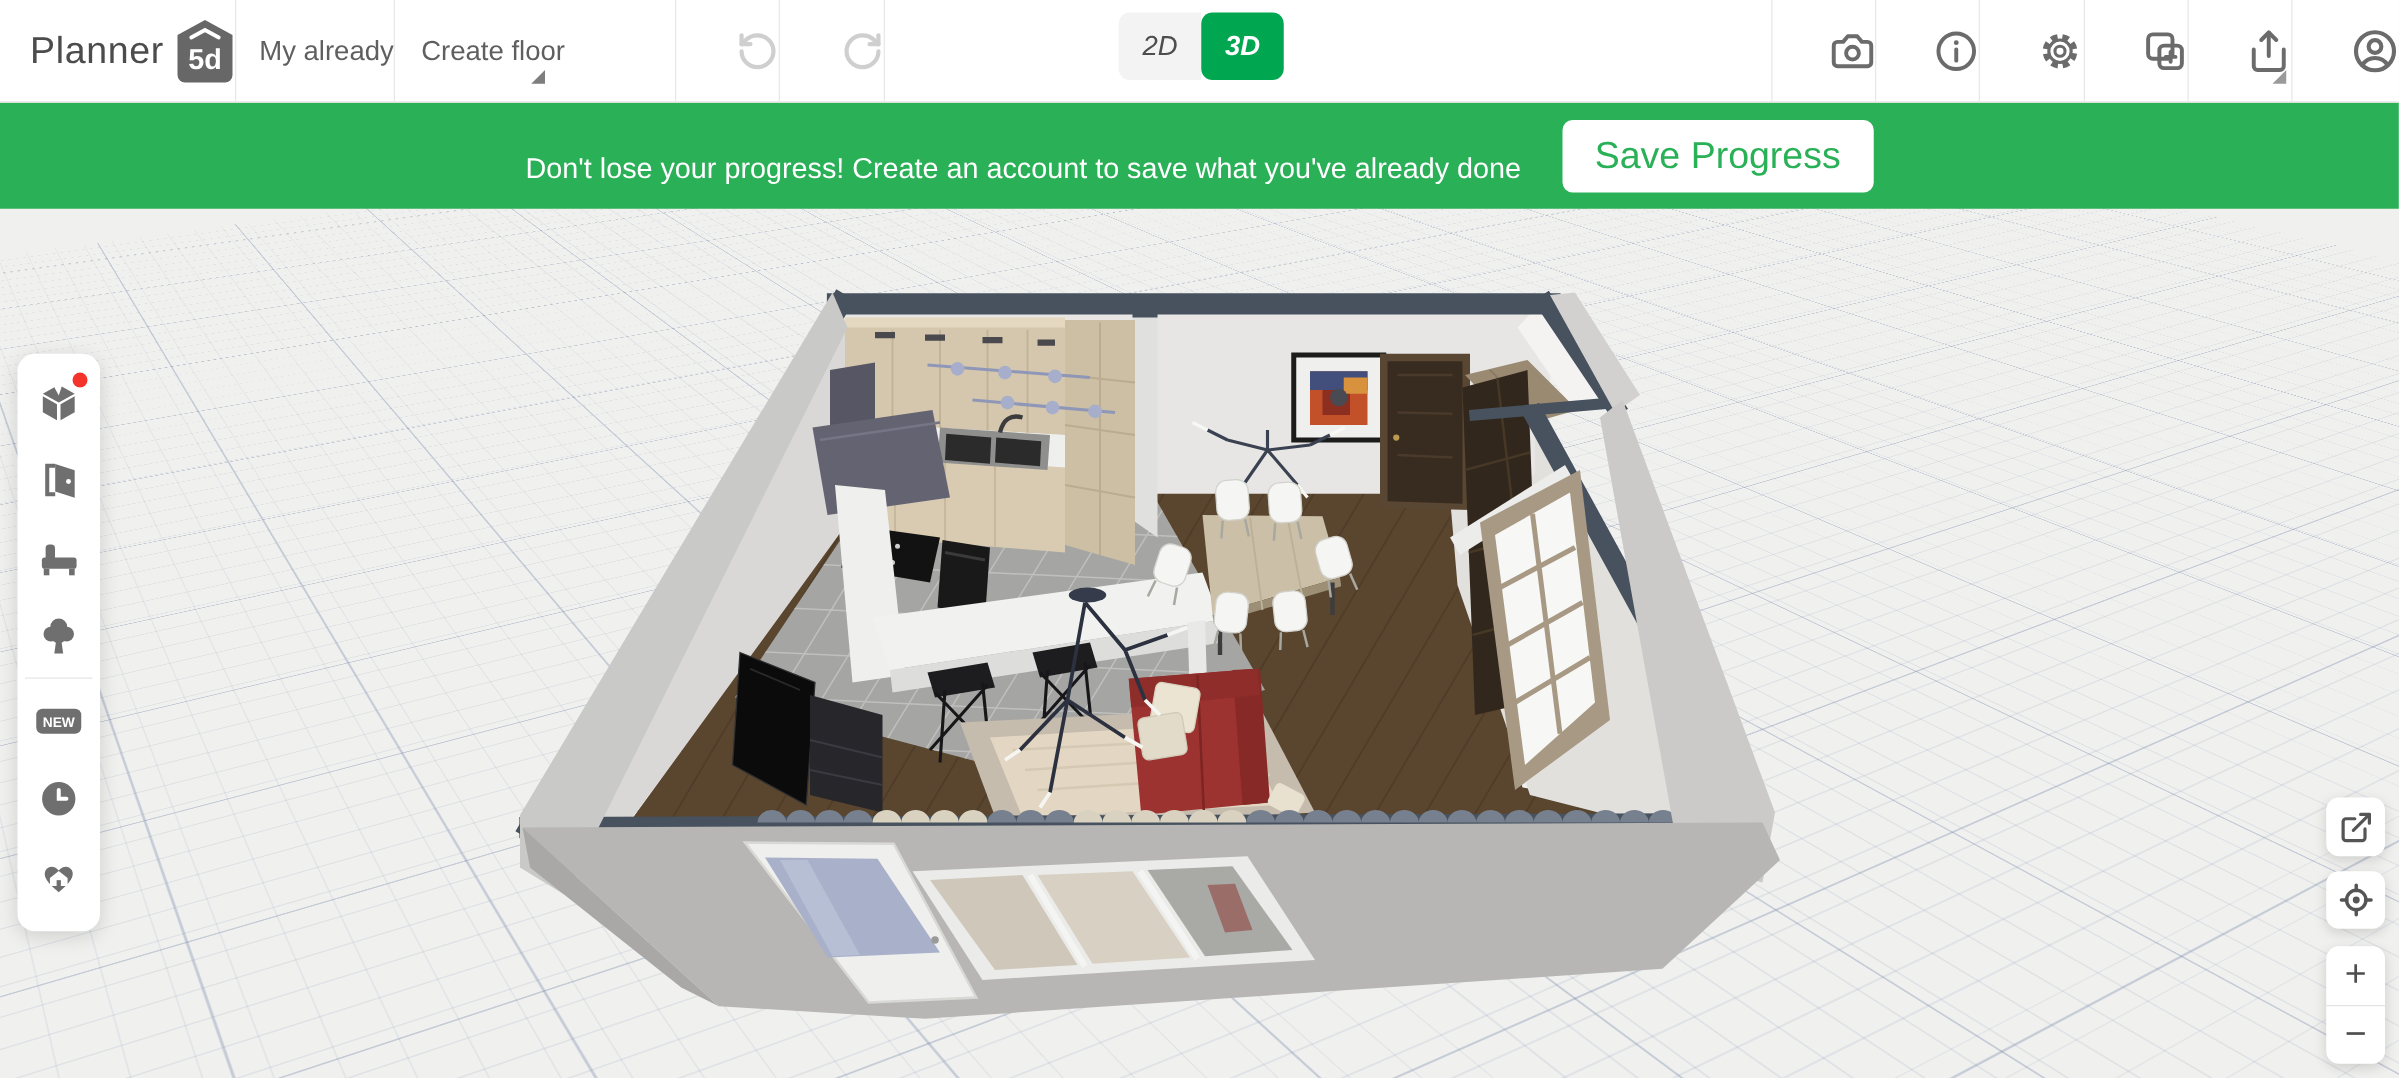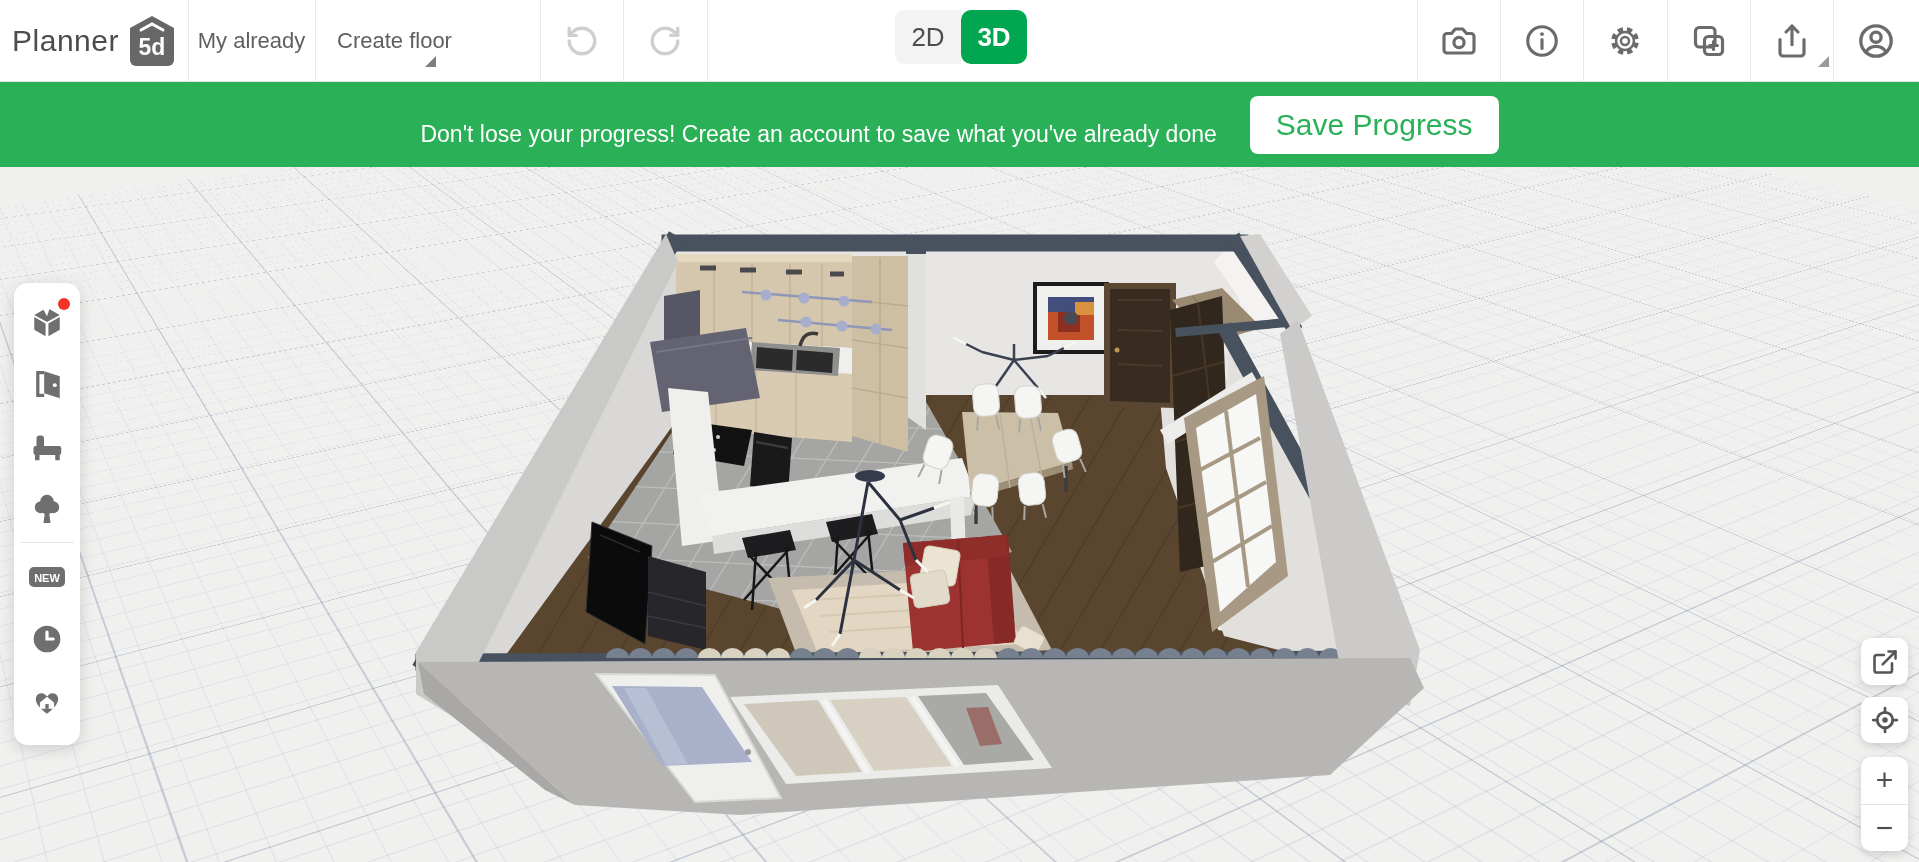--- a/index.html
+++ b/index.html
@@ -3,32 +3,32 @@
 <meta charset="utf-8">
 <style>
   * { margin:0; padding:0; box-sizing:border-box; }
   html,body { width:1919px; height:862px; overflow:hidden;
     font-family:"Liberation Sans", sans-serif; background:#f0f0ef; }
 
   
   .topbar { position:absolute; left:0; top:0; width:1919px; height:82px;
     background:#ffffff; border-bottom:1px solid #e3e3e3; z-index:30; }
   .topbar .cell { position:absolute; top:0; height:82px; display:flex;
-    align-items:center; justify-content:center; cursor:pointer; }
+    align-items:center; justify-content:flex-end; cursor:pointer; }
   .vdiv { position:absolute; top:0; width:1px; height:82px; background:#e8e8e8; }
   .logo { left:0; width:188px; gap:9px; }
   .logo-text { font-size:30px; color:#4c4c4c; letter-spacing:.5px; }
   .menu-label { font-size:22px; color:#5f5f5f; }
   .tri-corner { position:absolute; width:0; height:0; border-style:solid;
     border-width:0 0 11px 11px; border-color:transparent transparent #7e7e7e transparent; }
   .toggle { position:absolute; left:895px; top:10px; height:54px; display:flex; z-index:31; }
   .tbtn { width:66px; height:54px; display:flex; align-items:center; justify-content:center;
-    font-size:26px; border-radius:9px; cursor:pointer; }
+    font-size:22px; border-radius:9px; cursor:pointer;font-style:italic; }
   .tbtn.inactive { background:#f3f3f3; color:#4d4d4d; }
-  .tbtn.active { color:#fff; font-weight:bold;border-radius:10px; }
+  .tbtn.active { color:#fff; font-weight:bold; }
 
   
   .banner { position:absolute; left:0; top:82px; width:1919px; height:85px;
     display:flex; align-items:center; justify-content:center; gap:33px; z-index:29; }
   .banner-msg { color:#ffffff; font-size:23px; font-weight:500;margin-top:20px; }
   .banner-btn { background:#ffffff; border:none; border-radius:8px; padding:12px 26px;
     font-size:30px; font-family:"Liberation Sans",sans-serif; cursor:pointer; }
 
   
   .canvas { position:absolute; left:0; top:167px; width:1919px; height:695px;

